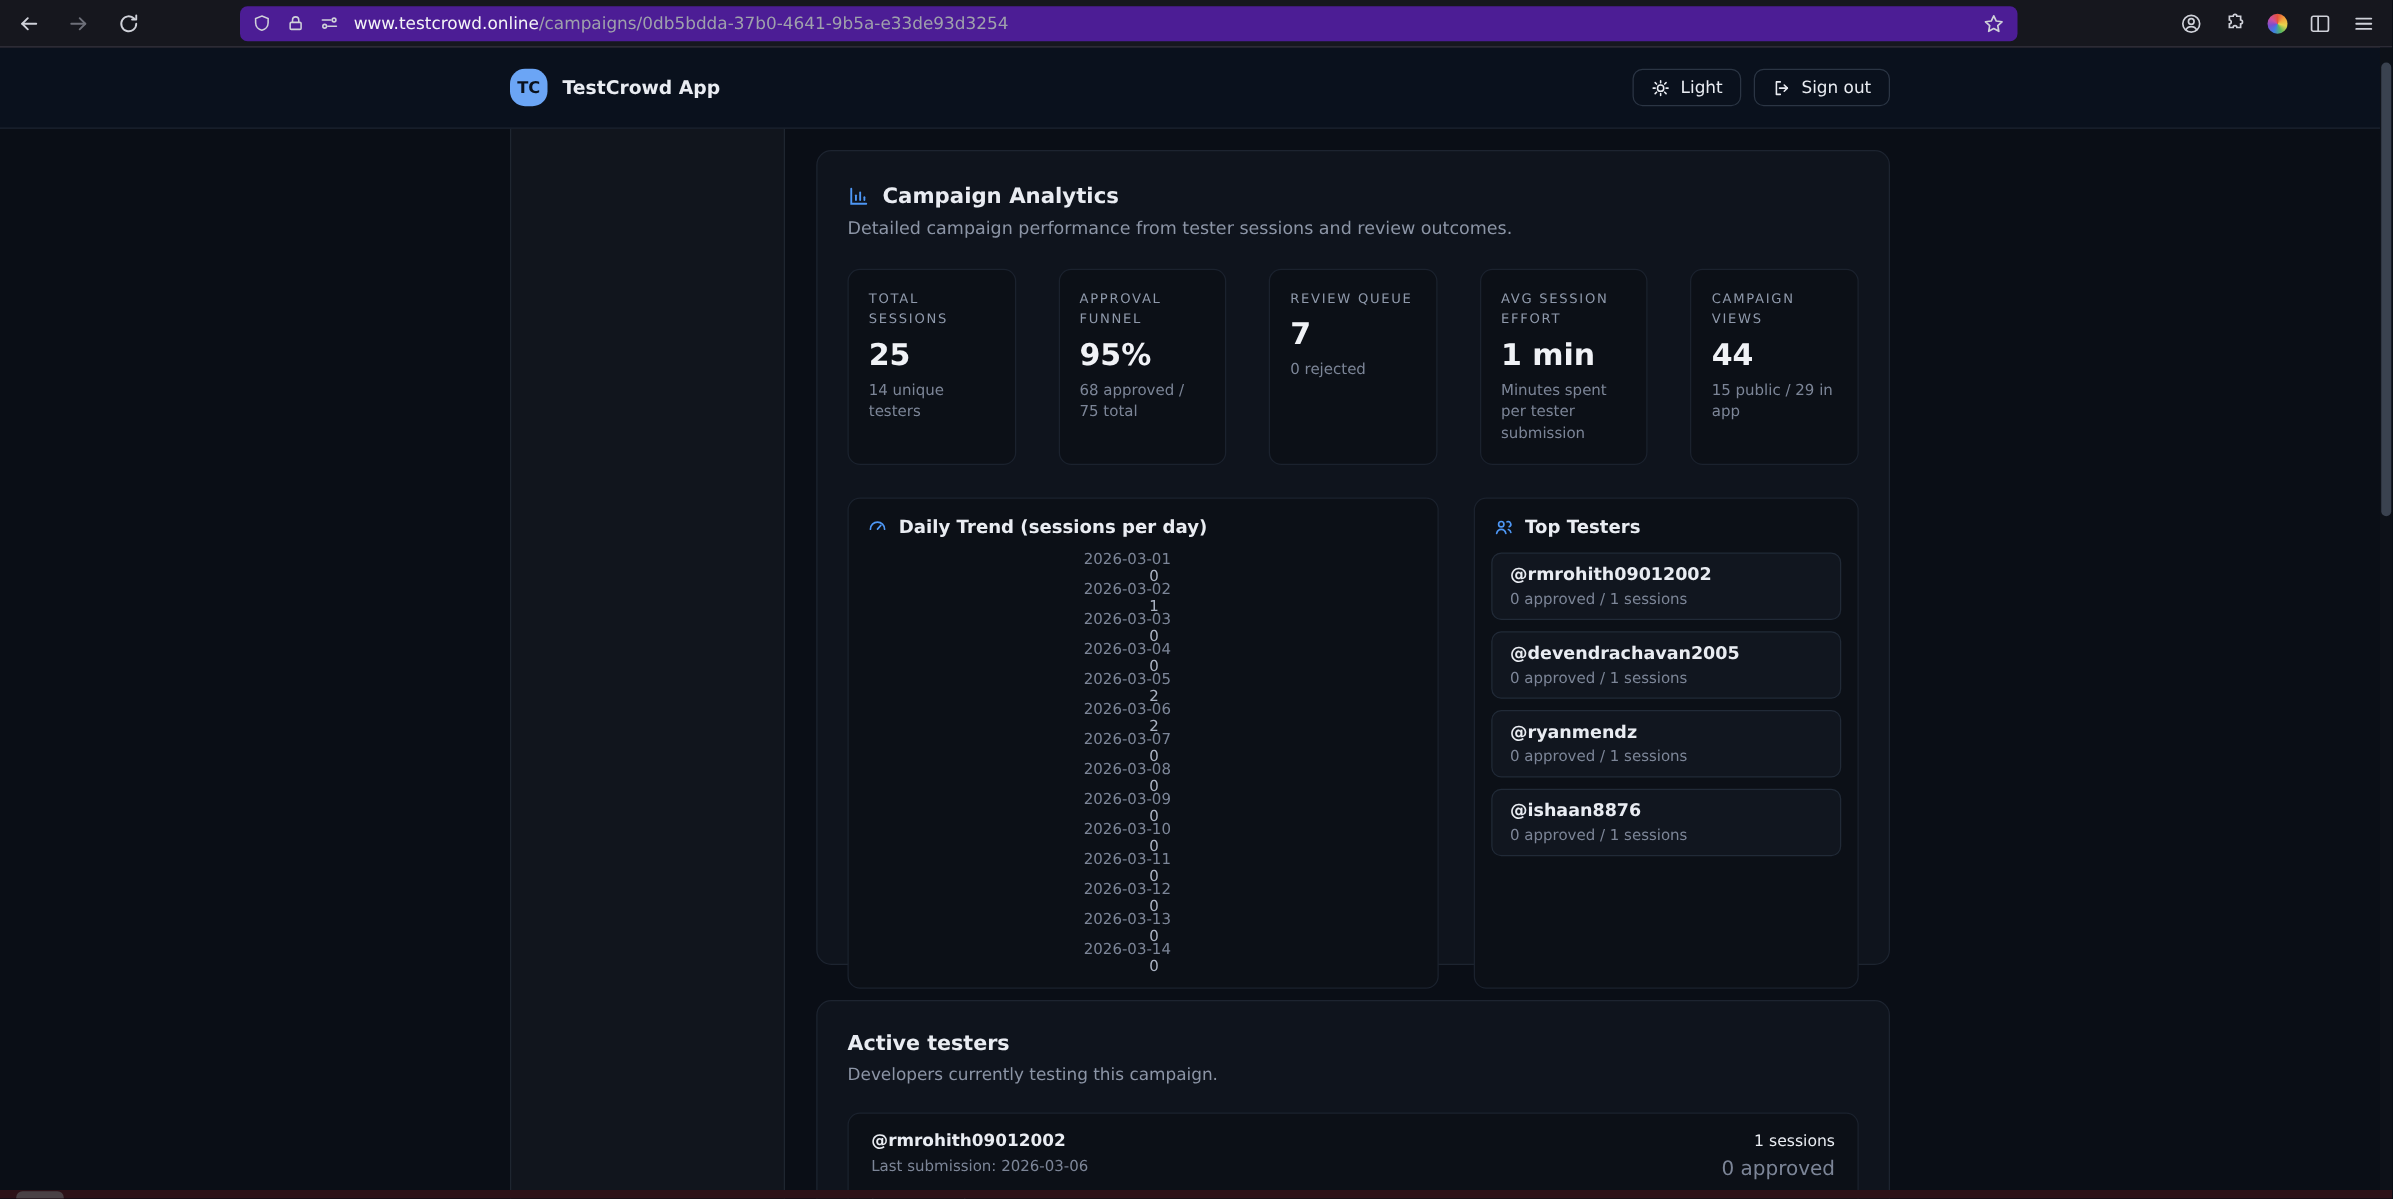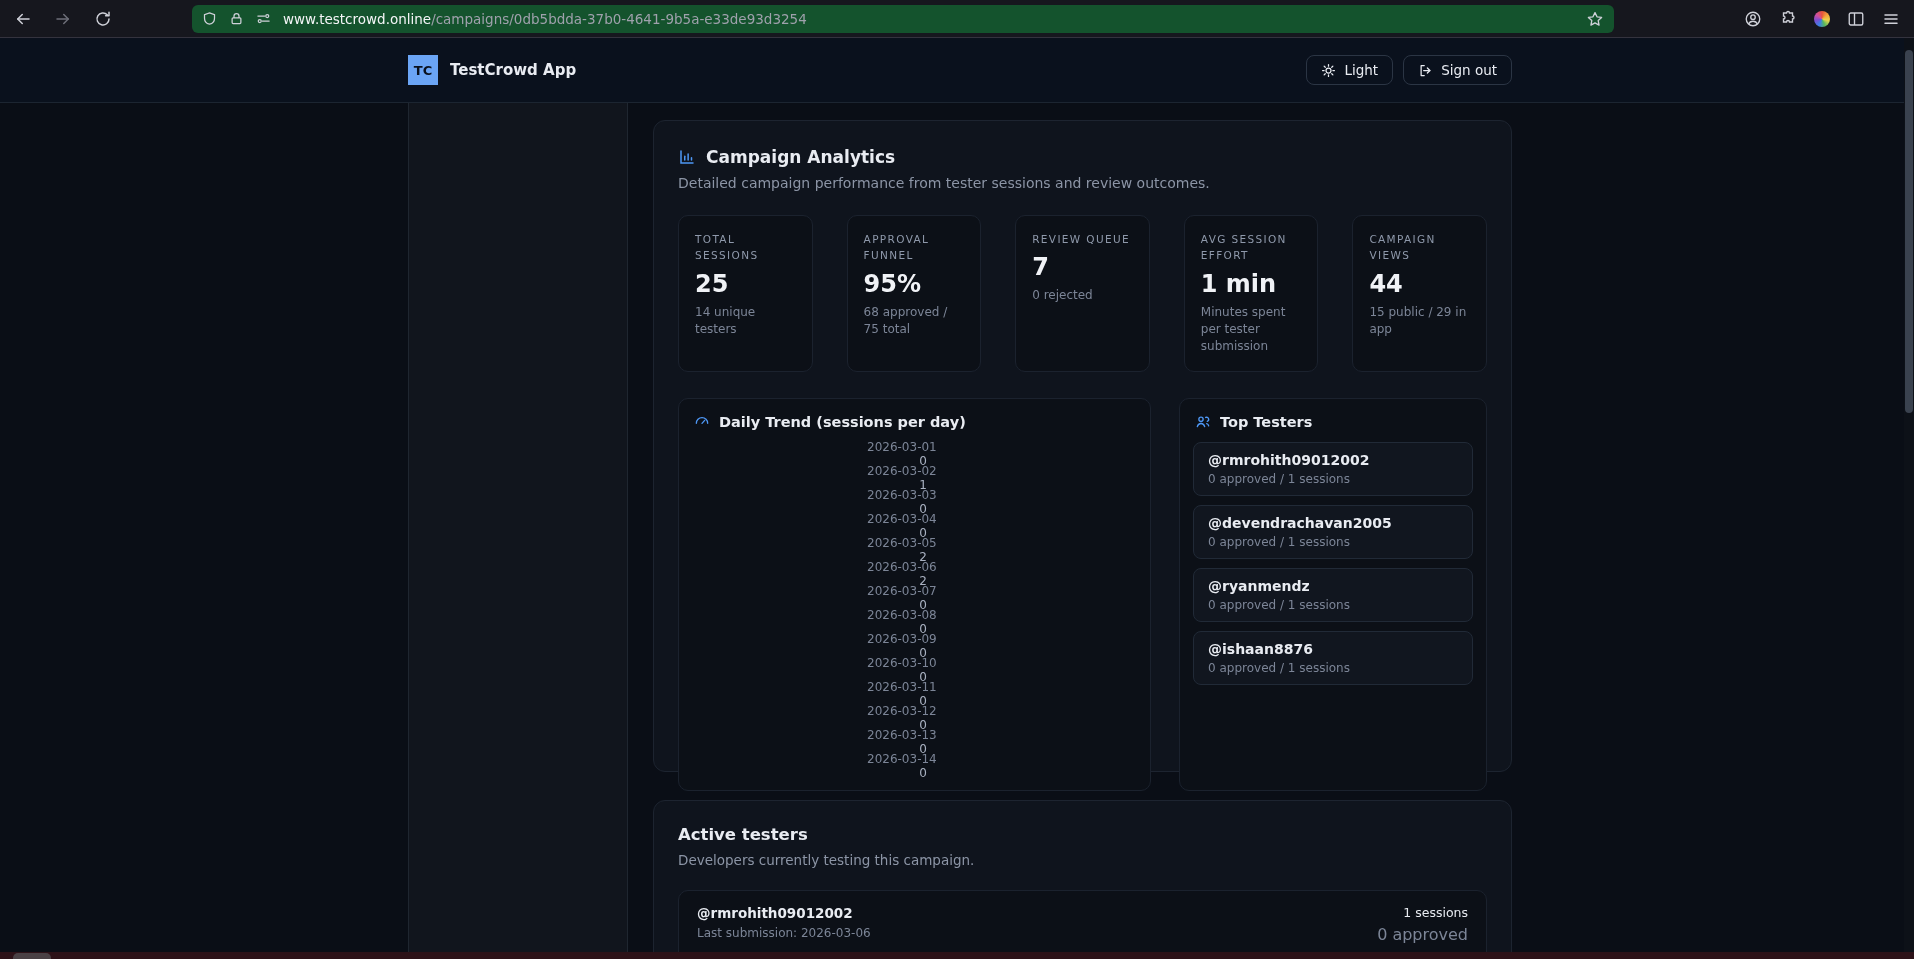--- a/index.html
+++ b/index.html
@@ -7,36 +7,36 @@
     font-family:"DejaVu Sans","Liberation Sans",sans-serif; }
   .viewport { position:relative; width:1914px; height:959px; overflow:hidden; background:#0a0e16; }
 
   
   .chrome { position:absolute; top:0; left:0; width:100%; height:38px; background:#16171e;
     border-bottom:1px solid #34333e; display:flex; align-items:center; z-index:40; }
   .nav-btns { display:flex; align-items:center; gap:22px; padding:0 18px 0 14px; }
   .chrome-icon { width:18px; height:18px; color:#cfd1d9; display:inline-flex; align-items:center; justify-content:center; flex:0 0 auto; }
   .chrome-icon.disabled { color:#6d6f79; }
   .chrome-icon svg { width:100%; height:100%; }
-  .urlbar { flex:1; height:28px; margin:0 130px 0 62px; background:#14532d; border-radius:6px;
+  .urlbar { flex:1; height:28px; margin:0 130px 0 62px; background:#4c1d95; border-radius:6px;
     display:flex; align-items:center; padding:0 10px; min-width:0; }
   .urlbar .site-icons { display:flex; align-items:center; gap:12px; margin-right:12px; }
   .urlbar .site-icons .chrome-icon { width:15px; height:15px; }
   .url-text { flex:1; font-size:13.5px; color:#f4f5f7; white-space:nowrap; overflow:hidden; }
   .url-text .path { color:#9fa1ac; }
   .star { margin-left:10px; }
   .chrome-right { display:flex; align-items:center; gap:17px; padding-right:14px; }
   .colorwheel { width:16px; height:16px; border-radius:50%;
     background:conic-gradient(#e5533c,#f2a33c,#e8d44d,#58b85c,#3c7fe5,#7a4fd0,#d04f9e,#e5533c); }
 
   
   .app-header { position:absolute; top:38px; left:0; width:100%; height:65px; background:#0a111d;
     border-bottom:1px solid #1c2531; z-index:30; }
   .brand { position:absolute; left:408px; top:17px; display:flex; align-items:center; gap:12px; }
-  .logo { width:30px; height:30px; border-radius:0; background:#6ba5f5; color:#0a111d;
+  .logo { width:30px; height:30px; border-radius:12px; background:#6ba5f5; color:#0a111d;
     font-size:13px; font-weight:bold; display:flex; align-items:center; justify-content:center; }
   .app-name { color:#e9ecf2; font-size:15px; font-weight:600; }
   .header-actions { position:absolute; right:402px; top:17px; display:flex; gap:10px; }
   .hbtn { height:14px; padding:14px 14px; border:1px solid #2b3544; border-radius:8px; background:transparent;
     color:#e9ecf2; font-size:13.5px; display:flex; align-items:center; gap:8px; cursor:pointer;
     font-family:inherit; }
   .hbtn svg { width:15px; height:15px; }
 
   
   .sidebar { position:absolute; left:408px; top:103px; width:220px; bottom:0; background:#11151d;

